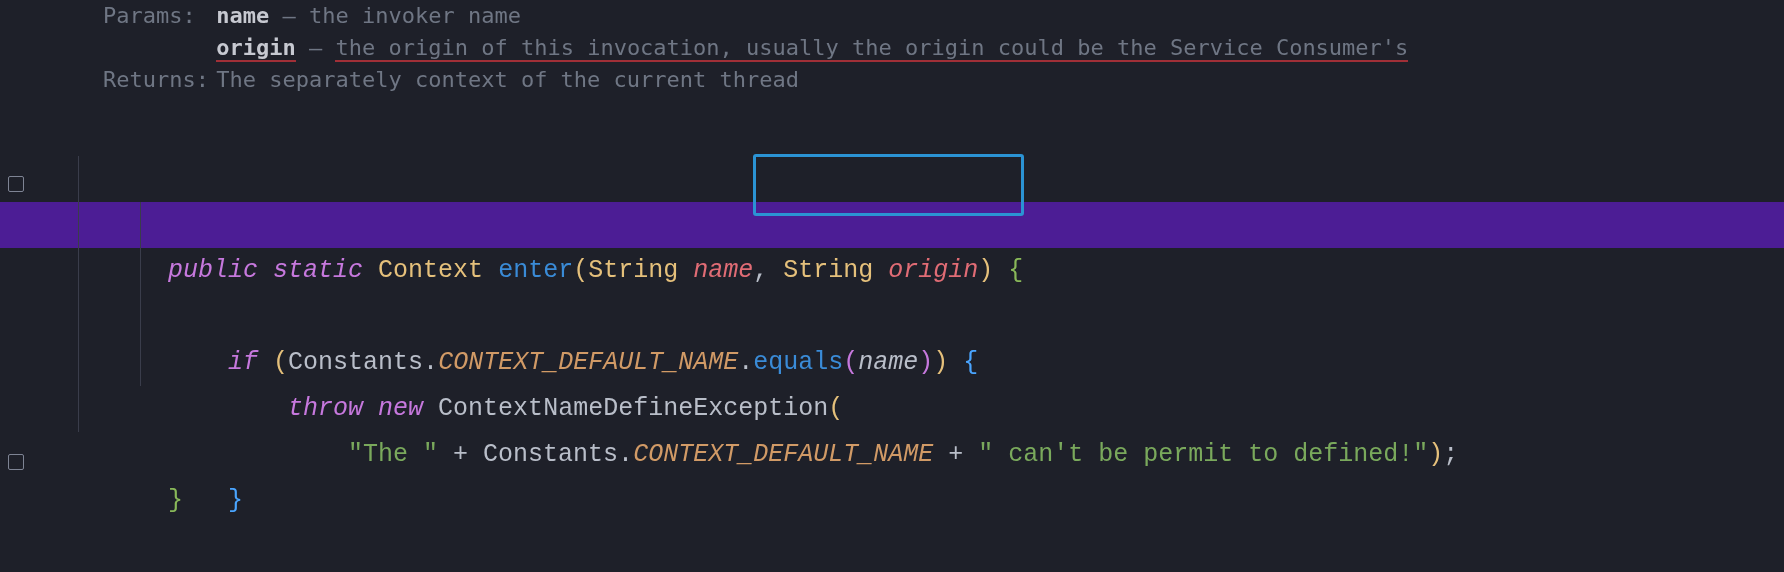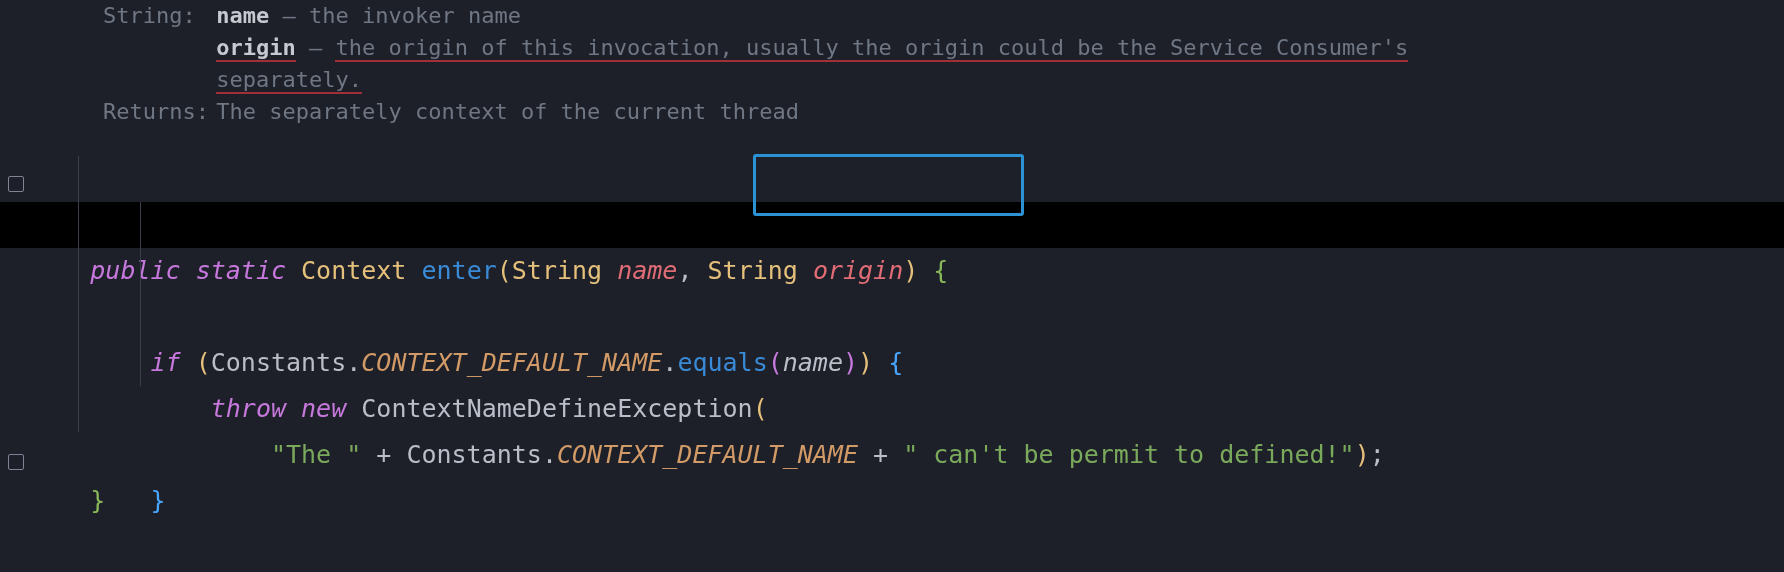--- a/index.html
+++ b/index.html
@@ -48,23 +48,25 @@
     position: absolute;
     left: 0;
     top: 156px;
     width: 100%;
   }
   .code-line {
     position: relative;
     height: 46px;
     line-height: 46px;
     white-space: pre;
+    padding-left: 78px;
+    font-family: Liberation Mono, monospace;
   }
   .code-line.hl-red {
-    background: #000000;
+    background: #4c1d95;
   }
   .indent-guide {
     position: absolute;
     top: 0;
     bottom: 0;
     width: 1px;
     background: #3a3d4b;
   }
   .g1 { left: 78px; }
   .g2 { left: 140px; }
@@ -112,30 +114,26 @@
 <body>
 
 <div class="canvas">
 
   <div class="gutter-icon" style="top: 176px;"></div>
   <div class="gutter-icon" style="top: 222px;"></div>
   <div class="gutter-icon" style="top: 454px;"></div>
 
   <div class="docblock">
     <div>
-      <span class="doclabel">String:</span>
+      <span class="doclabel">Params:</span>
       <span class="param-name">name</span><span> – the invoker name</span>
     </div>
     <div>
       <span class="doclabel"></span>
       <span class="param-name under-red">origin</span><span> – </span><span class="under-red">the origin of this invocation, usually the origin could be the Service Consumer's</span>
-    </div>
-    <div>
-      <span class="doclabel"></span>
-      <span class="under-red">separately.</span>
     </div>
     <div>
       <span class="doclabel">Returns:</span><span> The separately context of the current thread</span>
     </div>
   </div>
 
   <div class="code-area">
 
     <div class="code-line">
       <span class="indent-guide g1"></span>

